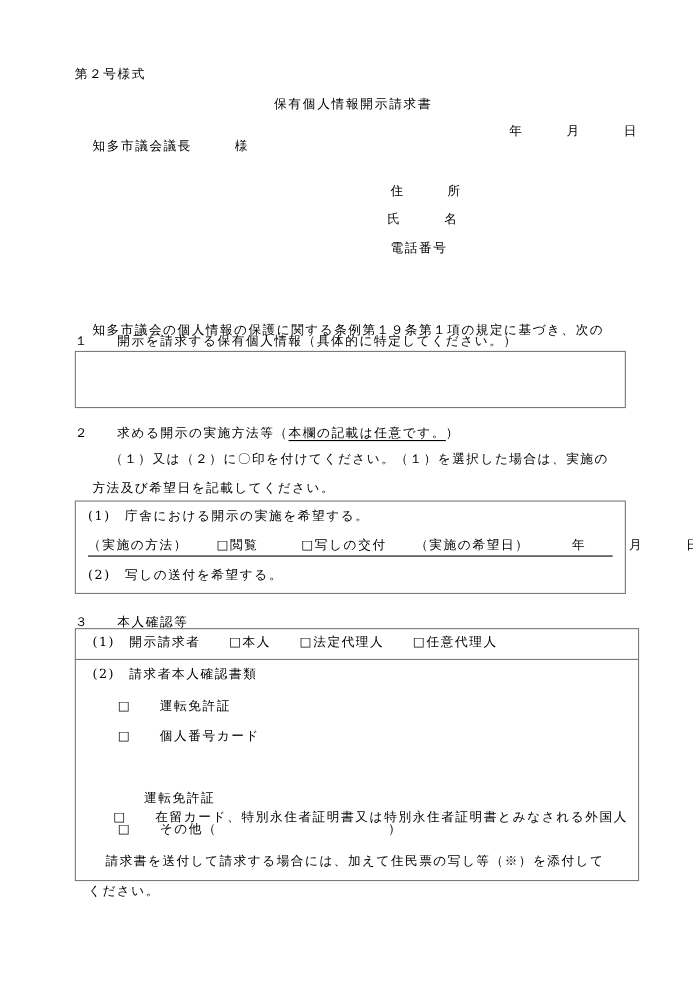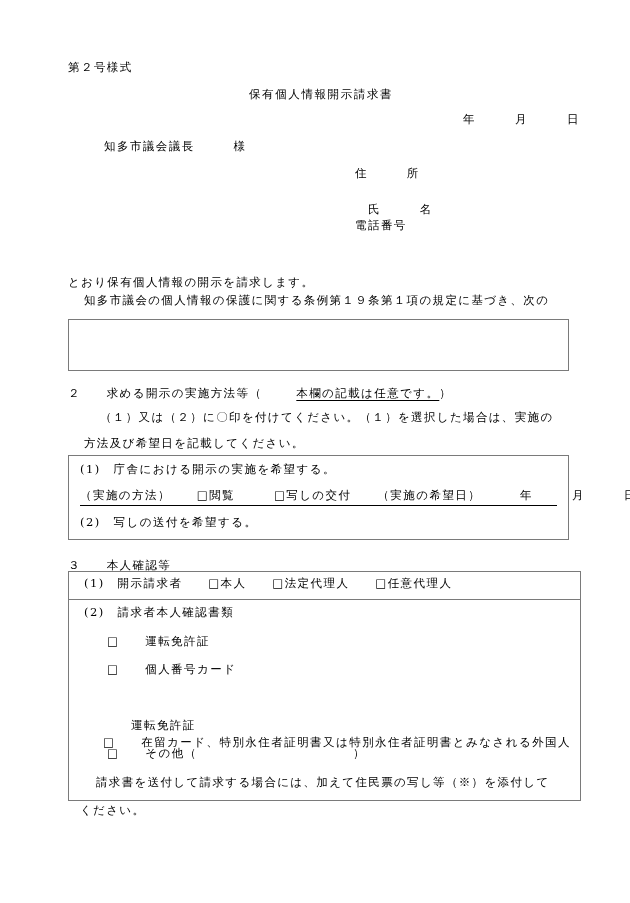--- a/index.html
+++ b/index.html
@@ -31,38 +31,38 @@
   }
   .t-body {
     font-size: 11.5px;
     letter-spacing: 1.35px;
   }
 
   
   .form-no   { left: 68px;  top: 62px; }
   .doc-title { left: 249px; top: 89px; letter-spacing: 1.6px; }
   .date-line { left: 463px; top: 114px; letter-spacing: 1.5px; }
-  .addressee { left: 84px;  top: 141px; margin-left: 20px; }
+  .addressee { left: 84px;  top: 127px; }
 
   .field-addr  { left: 355px; top: 168px; }
-  .field-name  { left: 368px; top: 194px; margin-top: 10px; }
+  .field-name  { left: 352px; top: 194px; }
   .field-phone { left: 355px; top: 220px; }
 
   .body-l1 { left: 84px; top: 251px; margin-top: 44px; }
   .body-l2 { left: 68px; top: 277px; }
 
   
   .sec-h { position: absolute; font-size: 11.5px; letter-spacing: 1.4px; white-space: pre; }
   .sec1-h { left: 68px;  top: 303px; }
   .sec2-h { left: 68px;  top: 386px; }
   .sec2-l1 { left: 100px; top: 412px; }
   .sec2-l2 { left: 84px;  top: 438px; }
   .sec3-h { left: 68px;  top: 558px; }
 
-  .u { text-decoration: underline; text-underline-offset: 2.5px; margin-left: 34px; }
+  .u { text-decoration: underline; text-underline-offset: 2.5px; }
 
   
   .box {
     position: absolute;
     border: 1px solid #7a7a7a;
     box-sizing: border-box;
     background: #ffffff;
   }
   .box1 { left: 68px; top: 319px; width: 501px; height: 52px; }
   .box2 { left: 68px; top: 455px; width: 501px; height: 85px; }
@@ -110,22 +110,22 @@
   <div class="t form-no">第２号様式</div>
   <div class="t doc-title">保有個人情報開示請求書</div>
   <div class="t date-line">年　　　月　　　日</div>
   <div class="t addressee">知多市議会議長　　　様</div>
 
   <div class="t field-addr">住　　　所</div>
   <div class="t field-name">氏　　　名</div>
   <div class="t field-phone">電話番号</div>
 
   <div class="t t-body body-l1">知多市議会の個人情報の保護に関する条例第１９条第１項の規定に基づき、次の</div>
-  <div class="t t-body body-l2">とおり保有個人情報の開示を請求します。</div>
 
+  <div class="sec-h sec1-h">１　　開示を請求する保有個人情報（具体的に特定してください。）</div>
   <div class="box box1"></div>
 
   <div class="sec-h sec2-h"><span>２　　求める開示の実施方法等（</span><span class="u">本欄の記載は任意です。</span><span>）</span></div>
   <div class="t t-body sec2-l1">（１）又は（２）に〇印を付けてください。（１）を選択した場合は、実施の</div>
   <div class="t t-body sec2-l2">方法及び希望日を記載してください。</div>
 
   <div class="box box2"></div>
   <div class="t b2-l1">(1)　庁舎における開示の実施を希望する。</div>
   <div class="t b2-l2">（実施の方法）　　□閲覧　　　□写しの交付　　（実施の希望日）　　　年　　　月　　　日</div>
   <div class="uline-full"></div>

